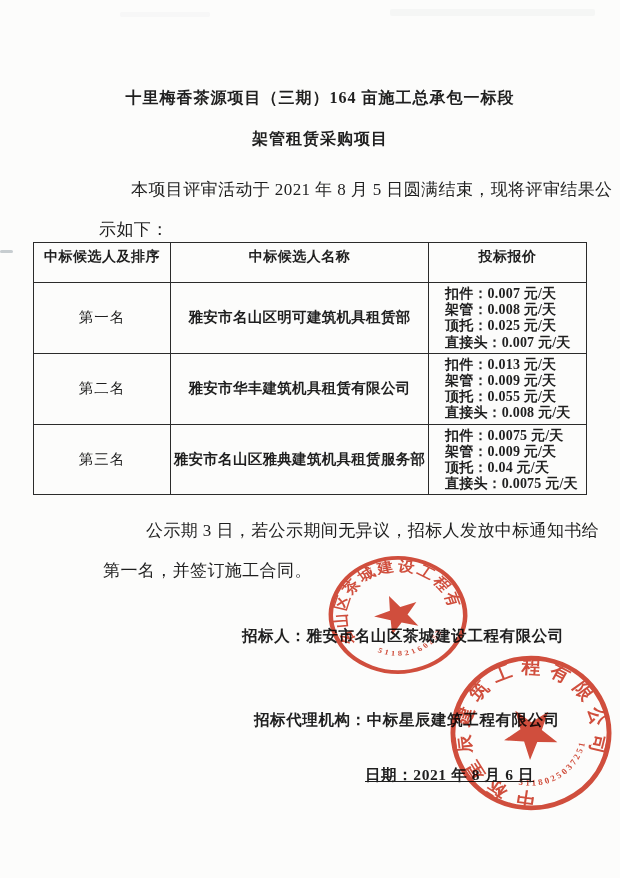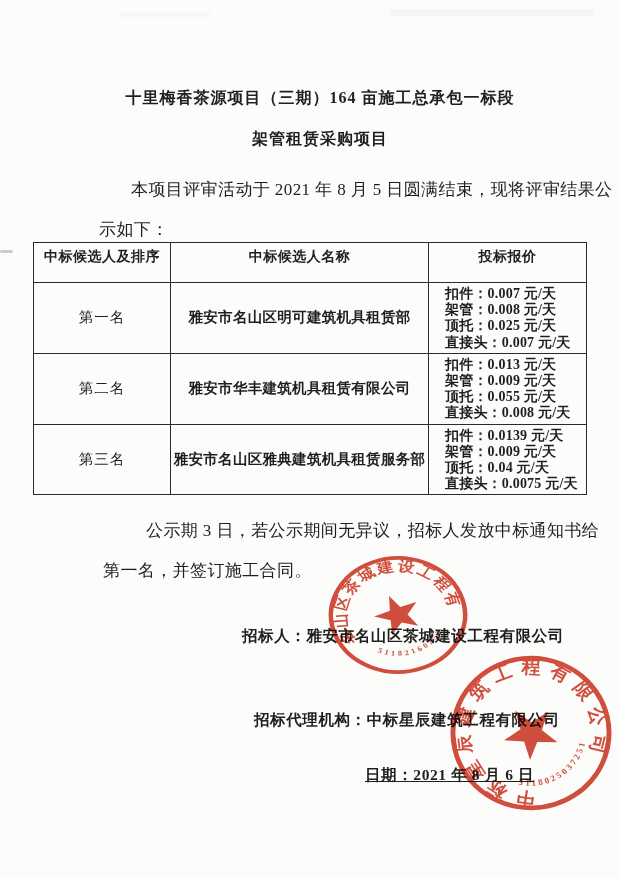--- a/index.html
+++ b/index.html
@@ -110,21 +110,21 @@
       <div class="price-line">扣件：0.013 元/天</div>
       <div class="price-line">架管：0.009 元/天</div>
       <div class="price-line">顶托：0.055 元/天</div>
       <div class="price-line">直接头：0.008 元/天</div>
     </td>
   </tr>
   <tr>
     <td class="rank">第三名</td>
     <td class="name">雅安市名山区雅典建筑机具租赁服务部</td>
     <td class="prices">
-      <div class="price-line">扣件：0.0139 元/天</div>
+      <div class="price-line">扣件：0.0075 元/天</div>
       <div class="price-line">架管：0.009 元/天</div>
       <div class="price-line">顶托：0.04 元/天</div>
       <div class="price-line">直接头：0.0075 元/天</div>
     </td>
   </tr>
 </tbody>
   </table>
 
 <div class="abs para-line closing-1">公示期 3 日，若公示期间无异议，招标人发放中标通知书给</div>
 <div class="abs para-line closing-2">第一名，并签订施工合同。</div>

